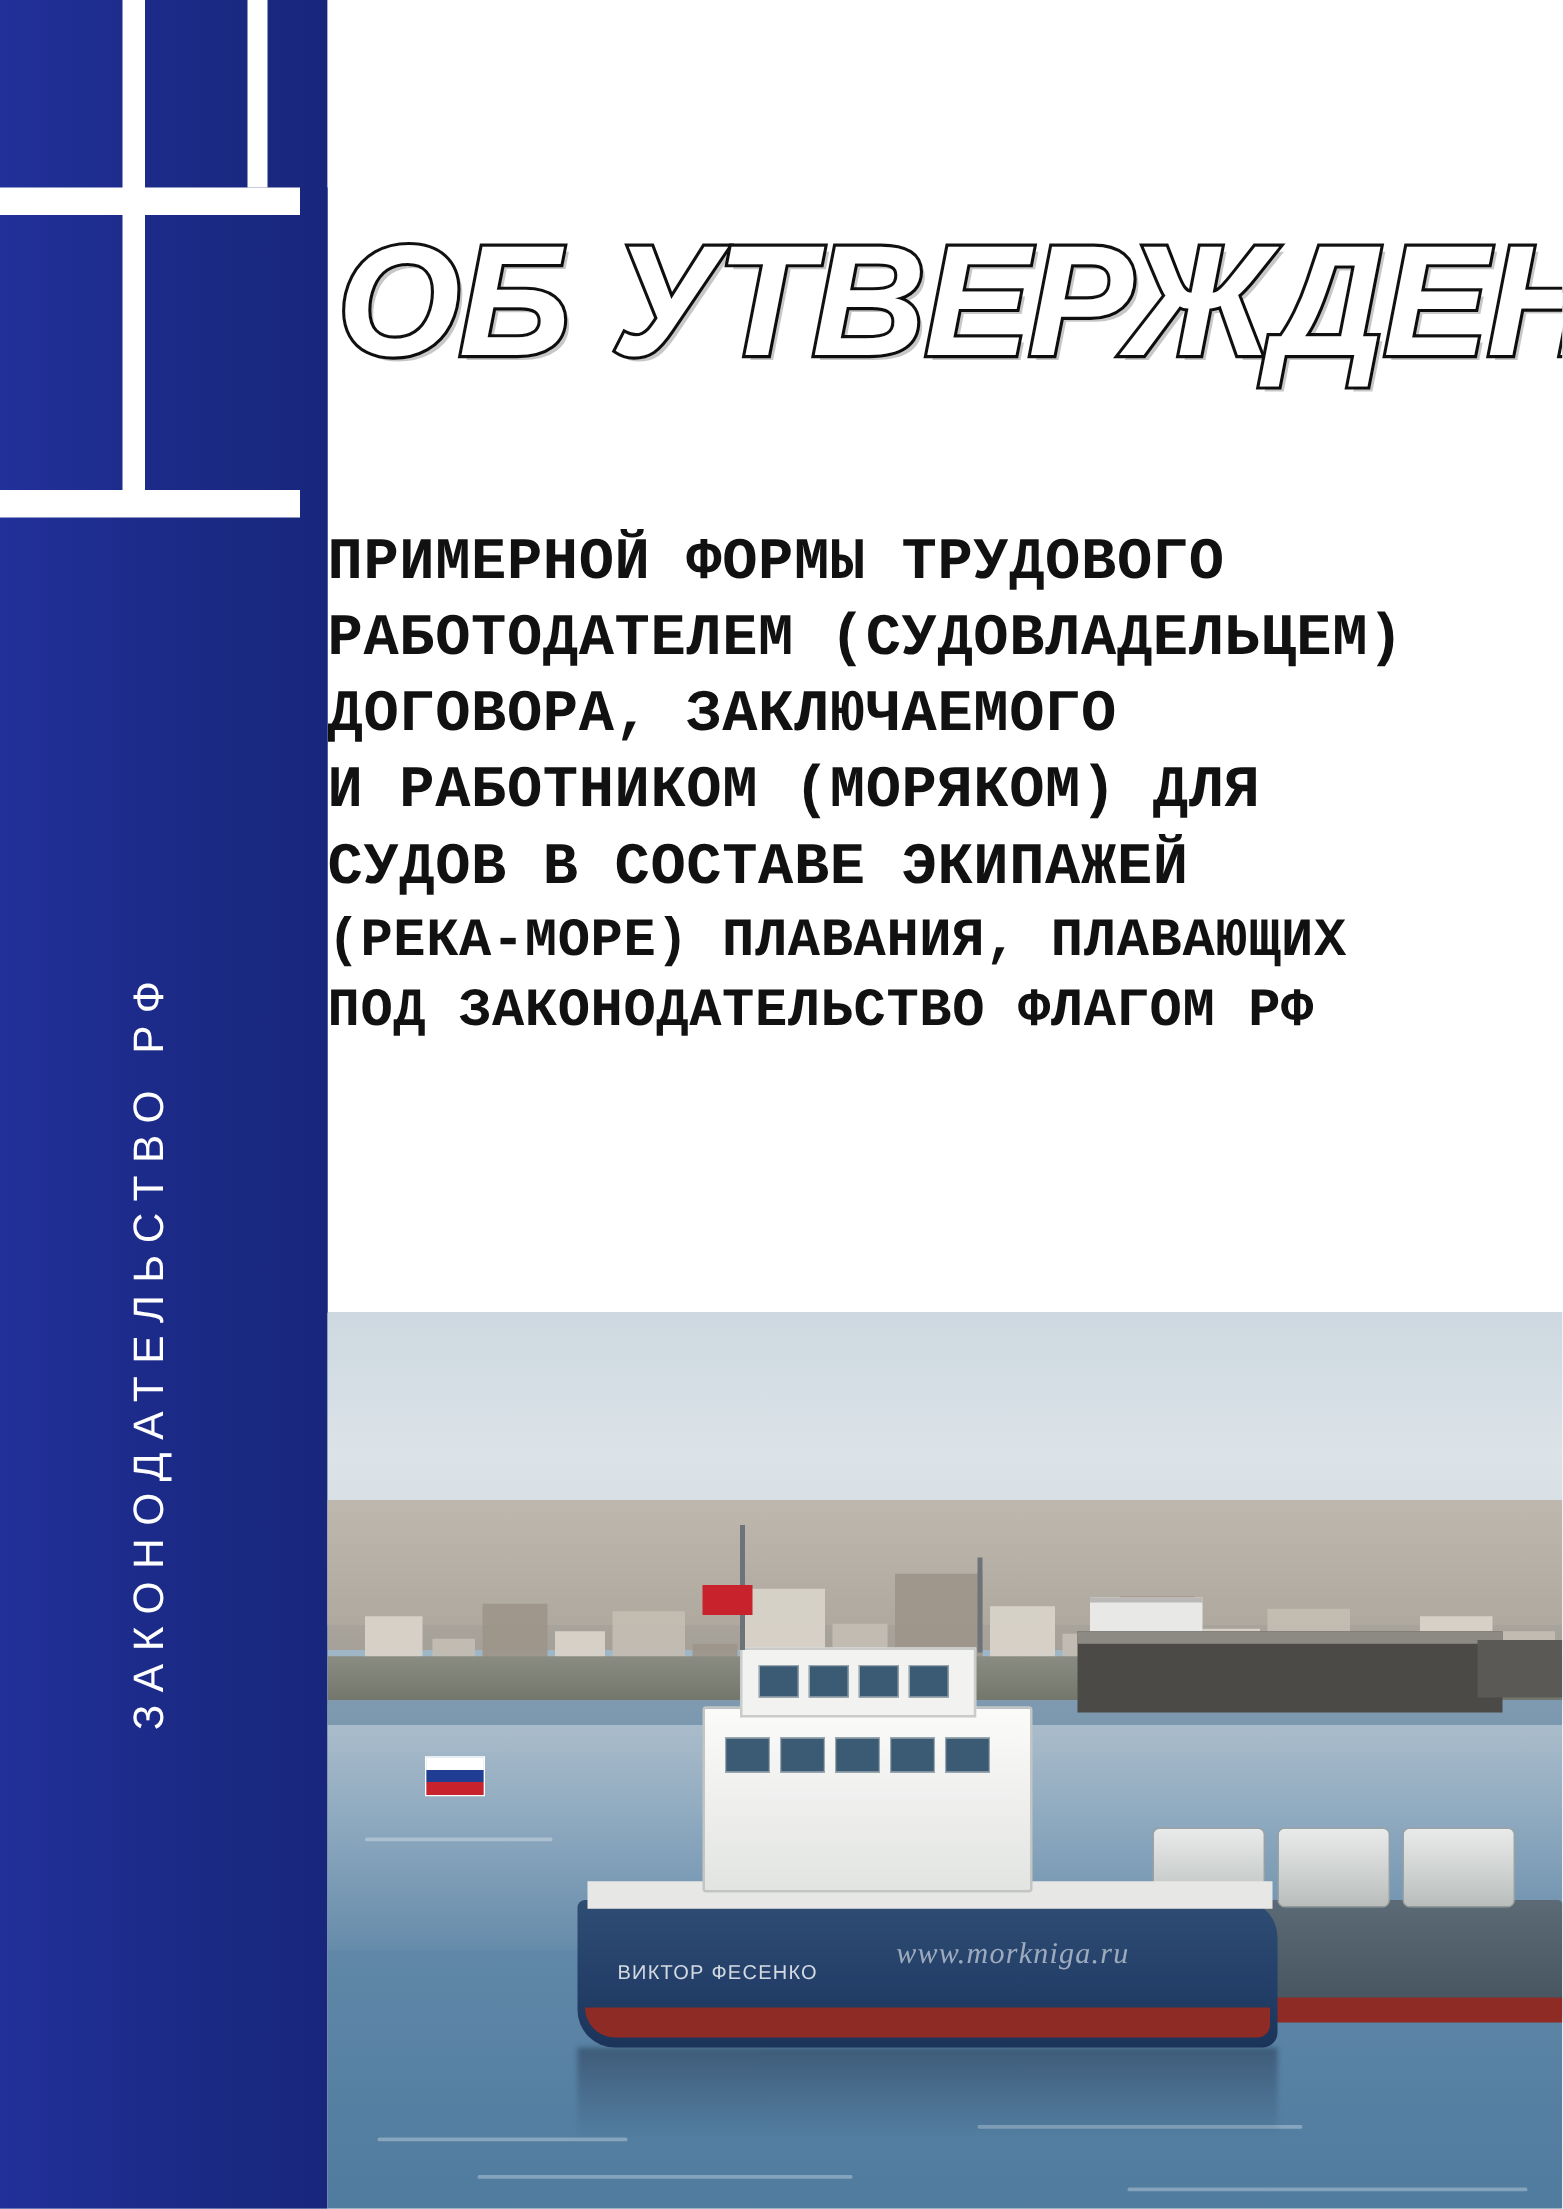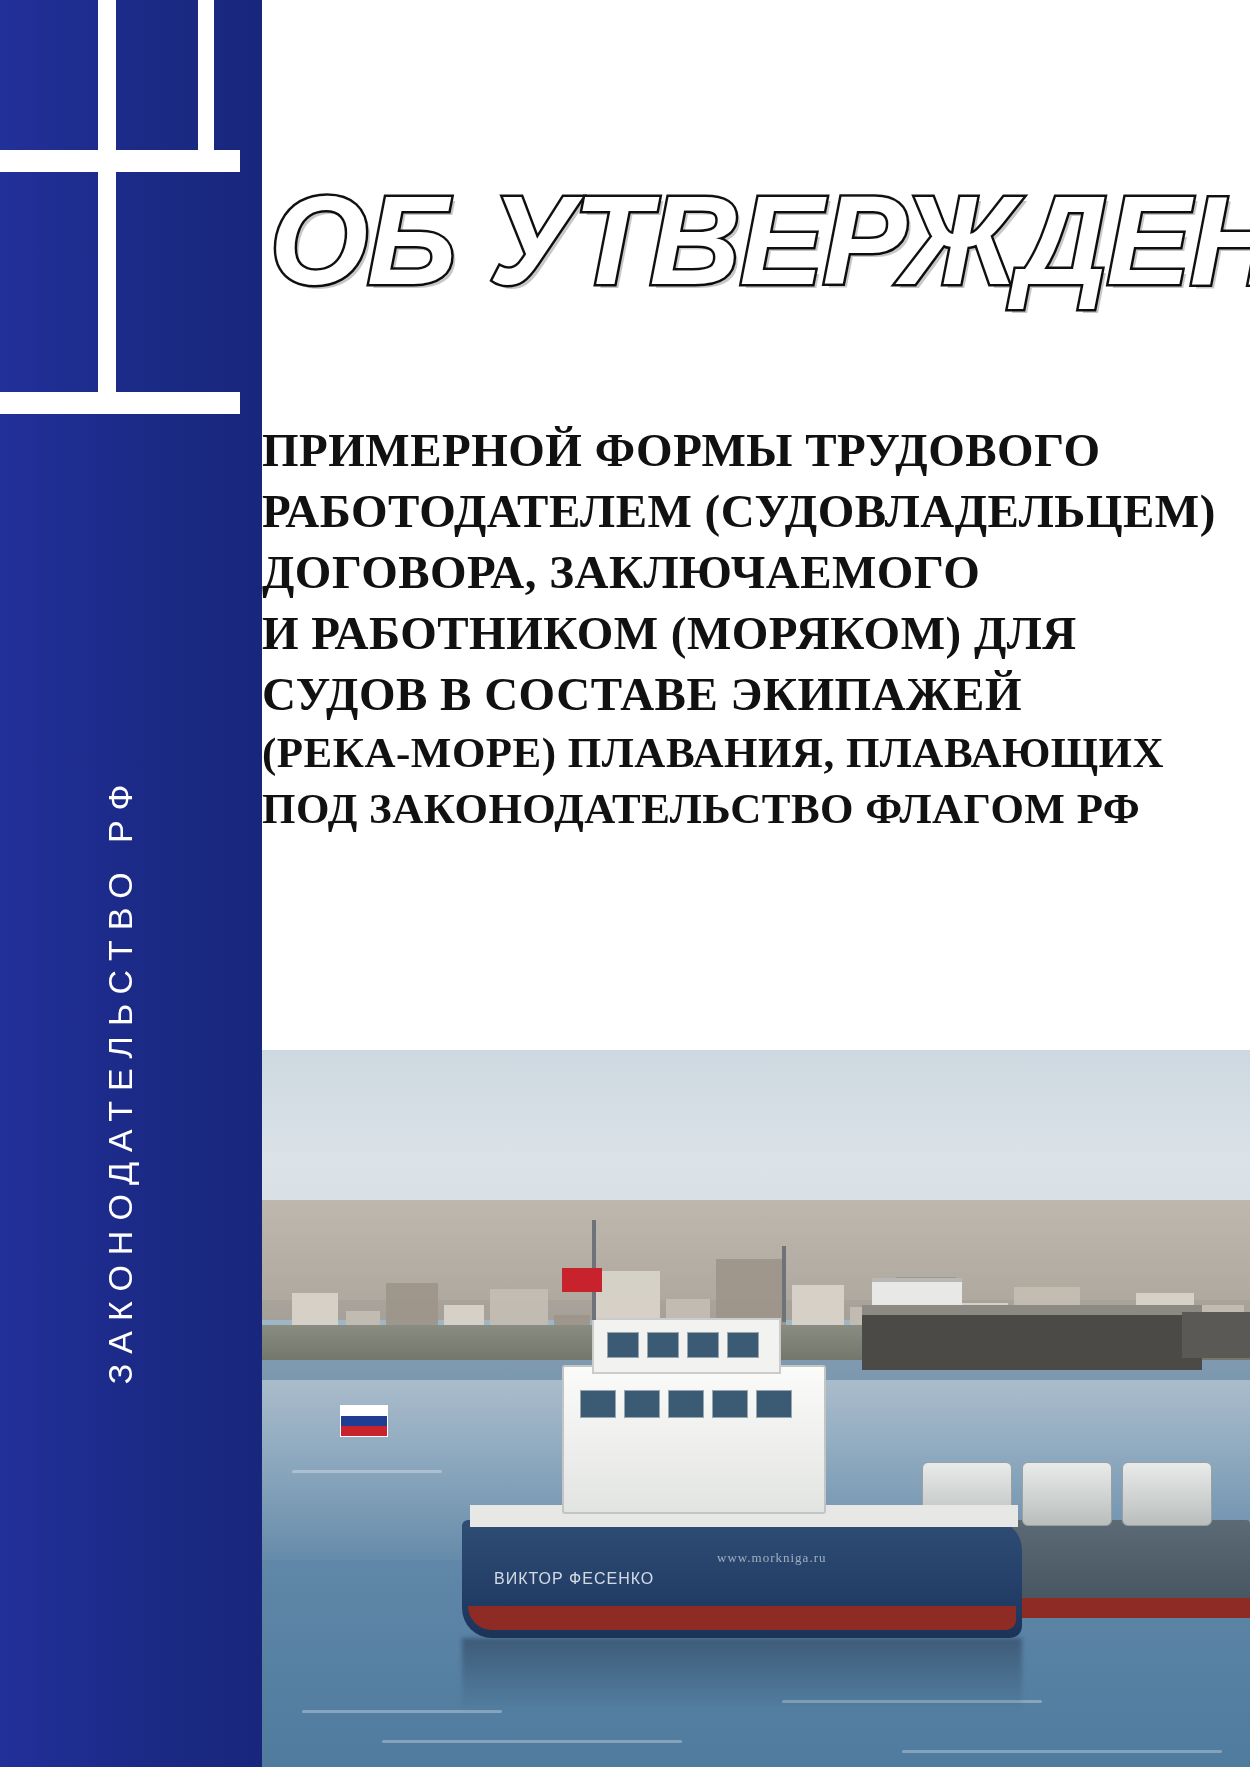--- a/index.html
+++ b/index.html
@@ -122,21 +122,21 @@
     left: 0;
     top: 420px;
     width: 988px;
     padding: 0 16px 0 0;
     box-sizing: border-box;
     color: #111111;
     font-weight: bold;
     font-size: 47px;
     line-height: 1.30;
     letter-spacing: 0.5px;
-    font-family: Liberation Serif, serif;
+    font-family: Liberation Mono, monospace;
   }
   .subtitle .line {
     display: block;
     white-space: nowrap;
   }
   .subtitle .line.small {
     font-size: 43px;
   }
 
   
@@ -280,21 +280,22 @@
     position: absolute;
     top: 412px; width: 88px; height: 62px;
     background: linear-gradient(180deg, #e9ebea 0%, #b9bebc 100%);
     border: 1px solid #9aa0a0;
     border-radius: 6px;
   }
   .watermark {
     position: absolute;
     left: 455px; top: 500px;
     color: rgba(255,255,255,0.55);
-    font-size: 13px;
+    font-size: 24px;
+    font-style: italic;
     font-family: "Liberation Serif", serif;
     letter-spacing: 1px;
   }
   .ship-name {
     position: absolute;
     left: 232px; top: 520px;
     color: rgba(255,255,255,0.8);
     font-size: 16px;
     letter-spacing: 1px;
     font-family: "Liberation Sans", sans-serif;

